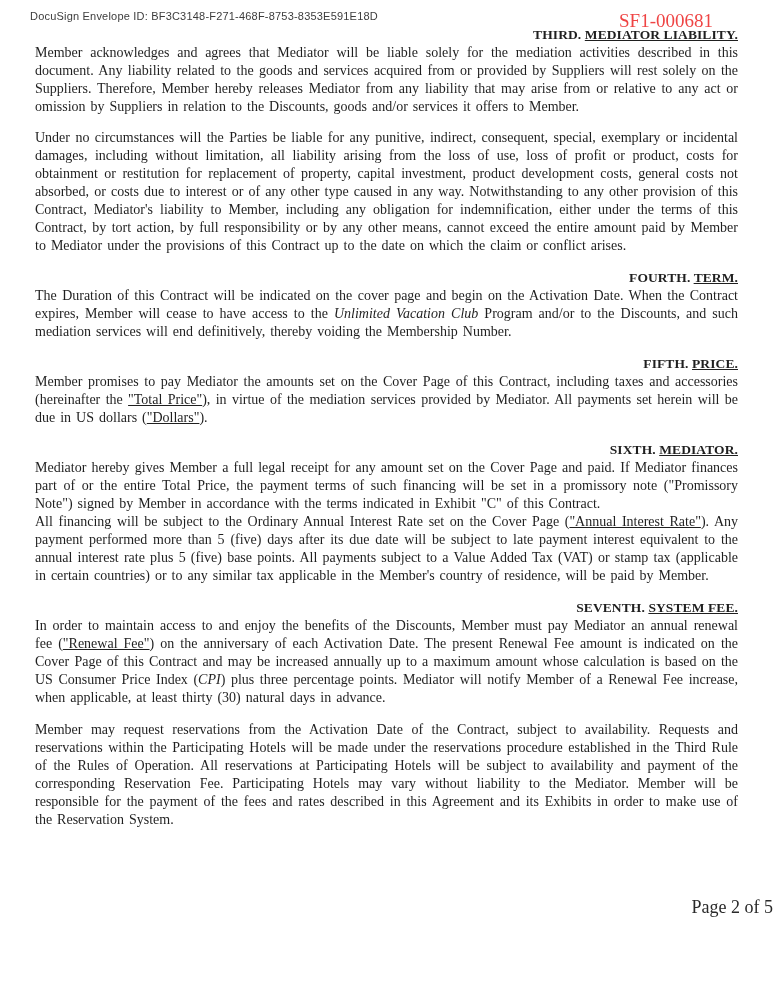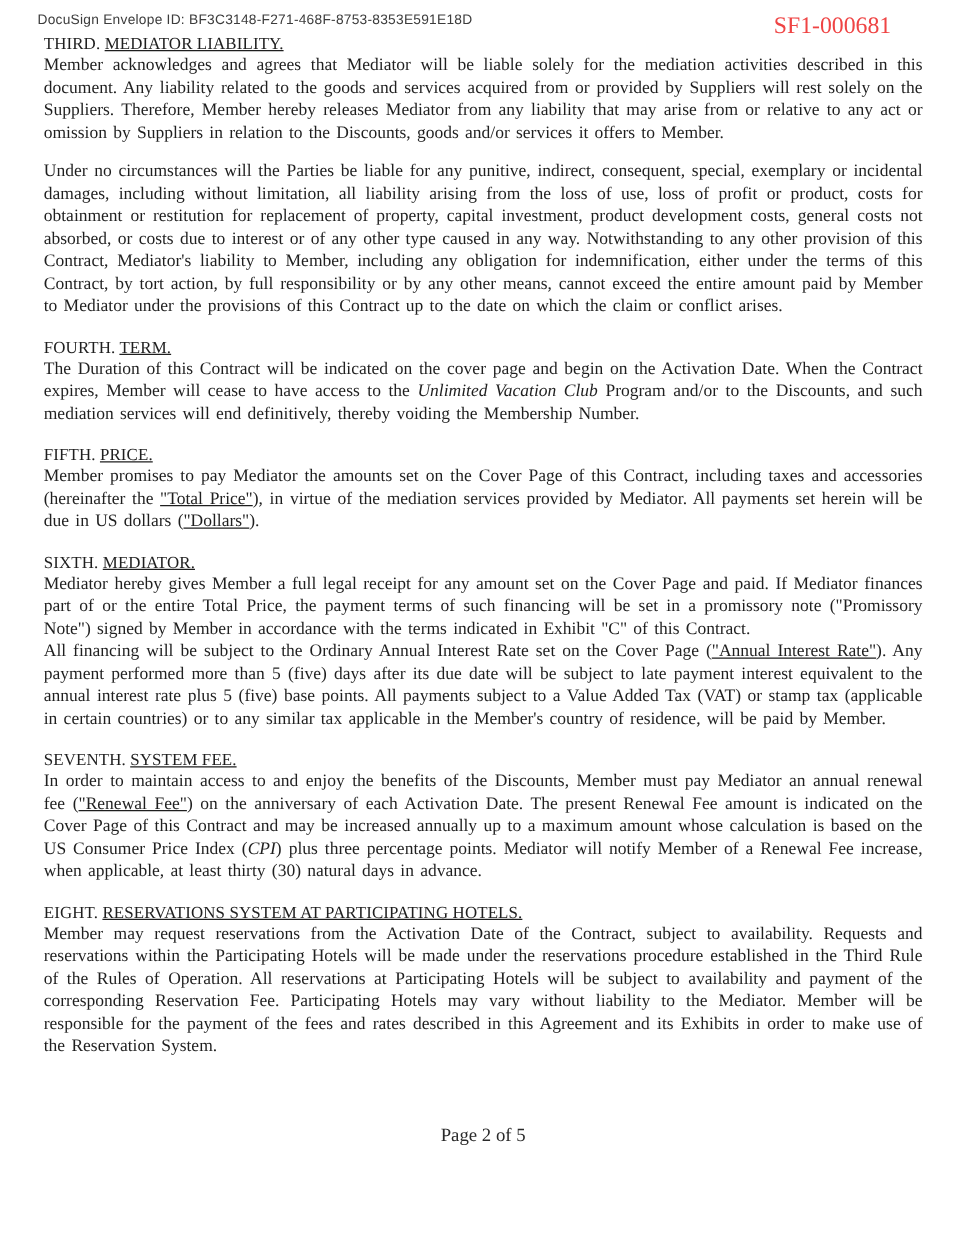--- a/index.html
+++ b/index.html
@@ -45,23 +45,24 @@
   }
   .section {
     margin-top: 14px;
   }
   .section:first-child {
     margin-top: 0;
   }
   .sec-heading {
     margin: 0;
     font-size: 13.5px;
-    font-weight: normal;
+    font-weight: bold;
     line-height: 18px;
     letter-spacing: 0.1px;
+    text-align: right;
   }
   .sec-title {
     text-decoration: underline;
   }
   .para {
     margin: 0;
     font-size: 14px;
     line-height: 18px;
     text-align: justify;
     word-spacing: 1.5px;
@@ -73,22 +74,22 @@
     margin-top: 0;
   }
   .u {
     text-decoration: underline;
   }
   .doc-footer {
     position: absolute;
     bottom: 26px;
     left: 0;
     width: 100%;
-    text-align: center;
-    font-size: 15px;
+    text-align: right;
+    font-size: 18px;
     color: #2a2a2a;
   }
 </style>
 </head>
 <body>
 
 <div class="page">
 
   <div class="doc-header">
     <span class="envelope-id">DocuSign Envelope ID: BF3C3148-F271-468F-8753-8353E591E18D</span>
@@ -113,21 +114,20 @@
       <div class="section">
         <p class="sec-heading"><span class="sec-num">SIXTH. </span><span class="sec-title">MEDIATOR.</span></p>
         <p class="para">Mediator hereby gives Member a full legal receipt for any amount set on the Cover Page and paid. If Mediator finances part of or the entire Total Price, the payment terms of such financing will be set in a promissory note ("Promissory Note") signed by Member in accordance with the terms indicated in Exhibit "C" of this Contract.</p>
         <p class="para flush">All financing will be subject to the Ordinary Annual Interest Rate set on the Cover Page (<span class="u">"Annual Interest Rate"</span>). Any payment performed more than 5 (five) days after its due date will be subject to late payment interest equivalent to the annual interest rate plus 5 (five) base points. All payments subject to a Value Added Tax (VAT) or stamp tax (applicable in certain countries) or to any similar tax applicable in the Member's country of residence, will be paid by Member.</p>
       </div>
       <div class="section">
         <p class="sec-heading"><span class="sec-num">SEVENTH. </span><span class="sec-title">SYSTEM FEE.</span></p>
         <p class="para">In order to maintain access to and enjoy the benefits of the Discounts, Member must pay Mediator an annual renewal fee (<span class="u">"Renewal Fee"</span>) on the anniversary of each Activation Date. The present Renewal Fee amount is indicated on the Cover Page of this Contract and may be increased annually up to a maximum amount whose calculation is based on the US Consumer Price Index (<em>CPI</em>) plus three percentage points. Mediator will notify Member of a Renewal Fee increase, when applicable, at least thirty (30) natural days in advance.</p>
       </div>
       <div class="section">
-        <p class="sec-heading"><span class="sec-num">EIGHT. </span><span class="sec-title">RESERVATIONS SYSTEM AT PARTICIPATING HOTELS.</span></p>
         <p class="para">Member may request reservations from the Activation Date of the Contract, subject to availability. Requests and reservations within the Participating Hotels will be made under the reservations procedure established in the Third Rule of the Rules of Operation. All reservations at Participating Hotels will be subject to availability and payment of the corresponding Reservation Fee. Participating Hotels may vary without liability to the Mediator. Member will be responsible for the payment of the fees and rates described in this Agreement and its Exhibits in order to make use of the Reservation System.</p>
       </div>
     </div>
 
   <div class="doc-footer">
     <span>Page 2 of 5</span>
   </div>
 
 </div>
 

